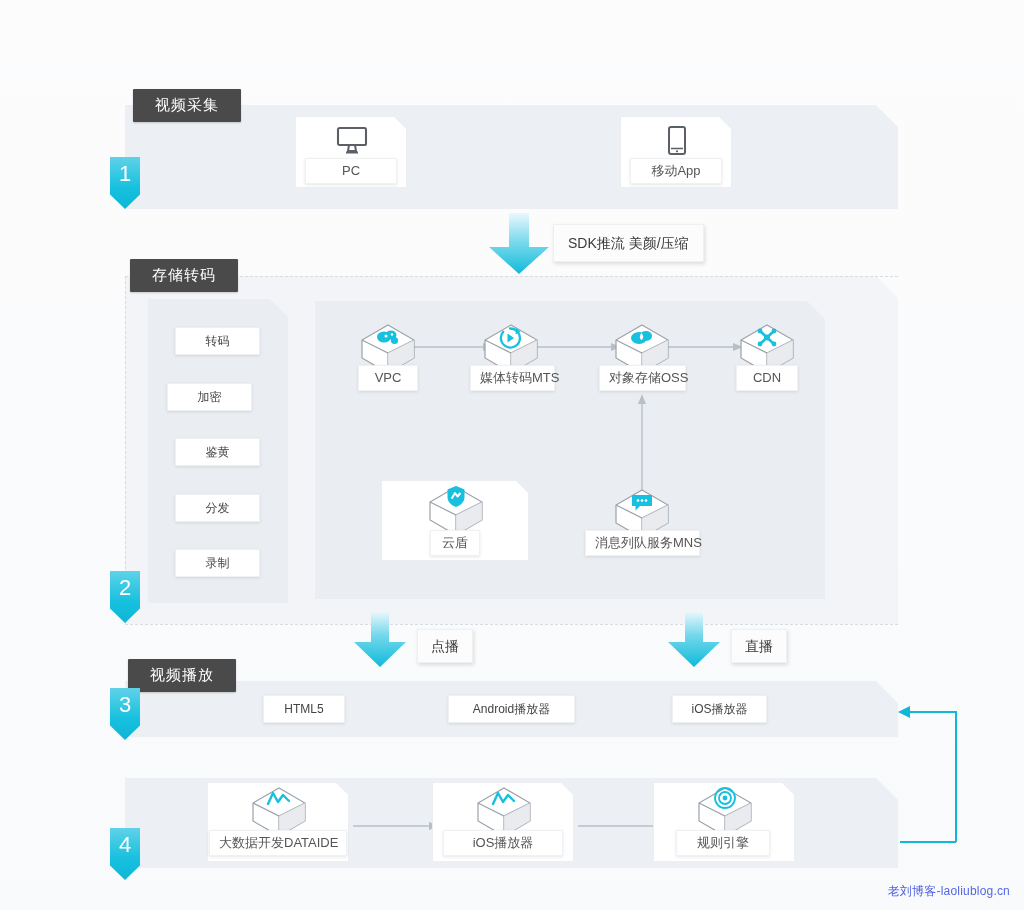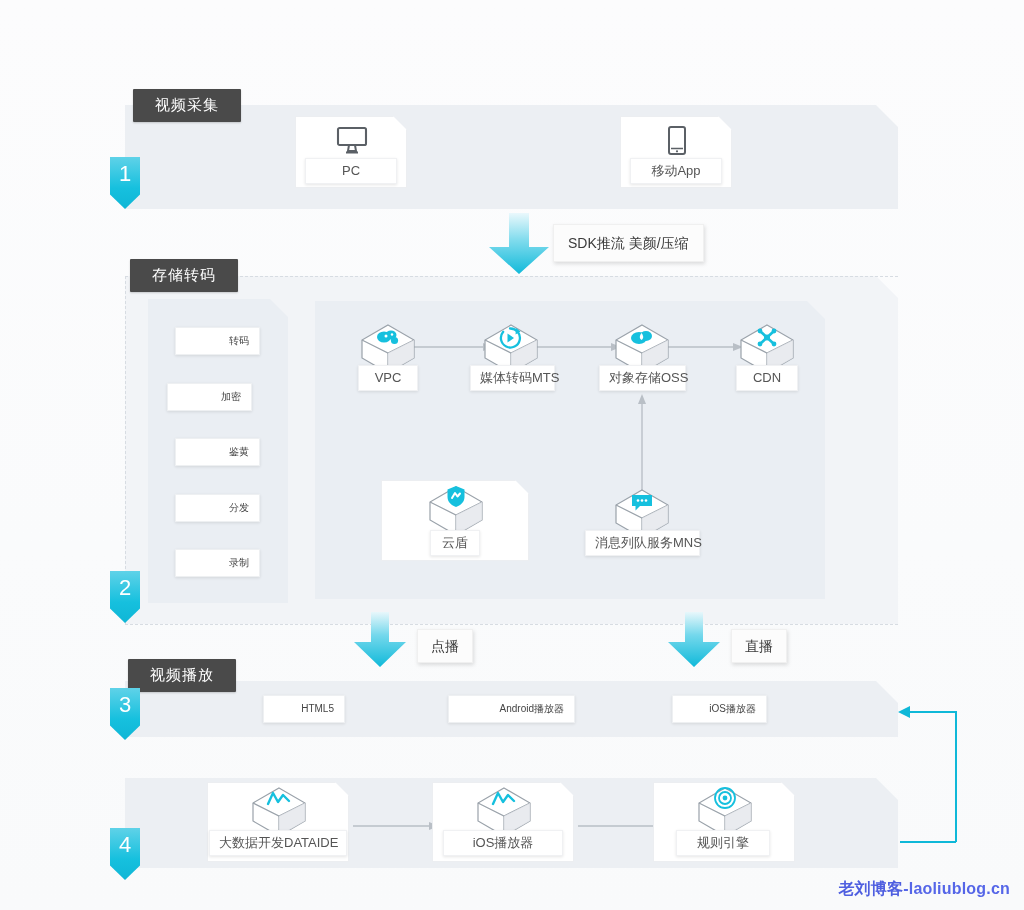--- a/index.html
+++ b/index.html
@@ -83,23 +83,23 @@
   .panel.folded {
     clip-path: polygon(0 0, calc(100% - 18px) 0, 100% 18px, 100% 100%, 0 100%);
   }
 
   
   .pill {
     position:absolute;
     background:#ffffff;
     border:1px solid #eef0f2;
     box-shadow:0 1px 3px rgba(0,0,0,.10);
-    font-size:10px;
+    font-size:12px;
     color:#444;
-    text-align:right;
+    text-align:center;
     line-height:26px;
     height:28px;
     white-space:nowrap;
     padding:0 10px;
   }
 
   
   .ncap {
     position:absolute;
     background:#ffffff;
@@ -133,23 +133,23 @@
     color:#3b3b3b;
     padding:8px 14px;
     white-space:nowrap;
     line-height:20px;
     text-align:center;
   }
 
   .watermark {
     position:absolute;
     right:14px; bottom:10px;
-    font-size:16px;
+    font-size:12px;
     color:#5566e8;
-    font-weight:bold;
+    font-weight:normal;
     letter-spacing:.2px;
   }
   .wm-cn { color:#4f5fe0; }
 </style>
 </head>
 <body>
 
 <div id="canvas">
 
   <div class="band b1 folded"></div>

